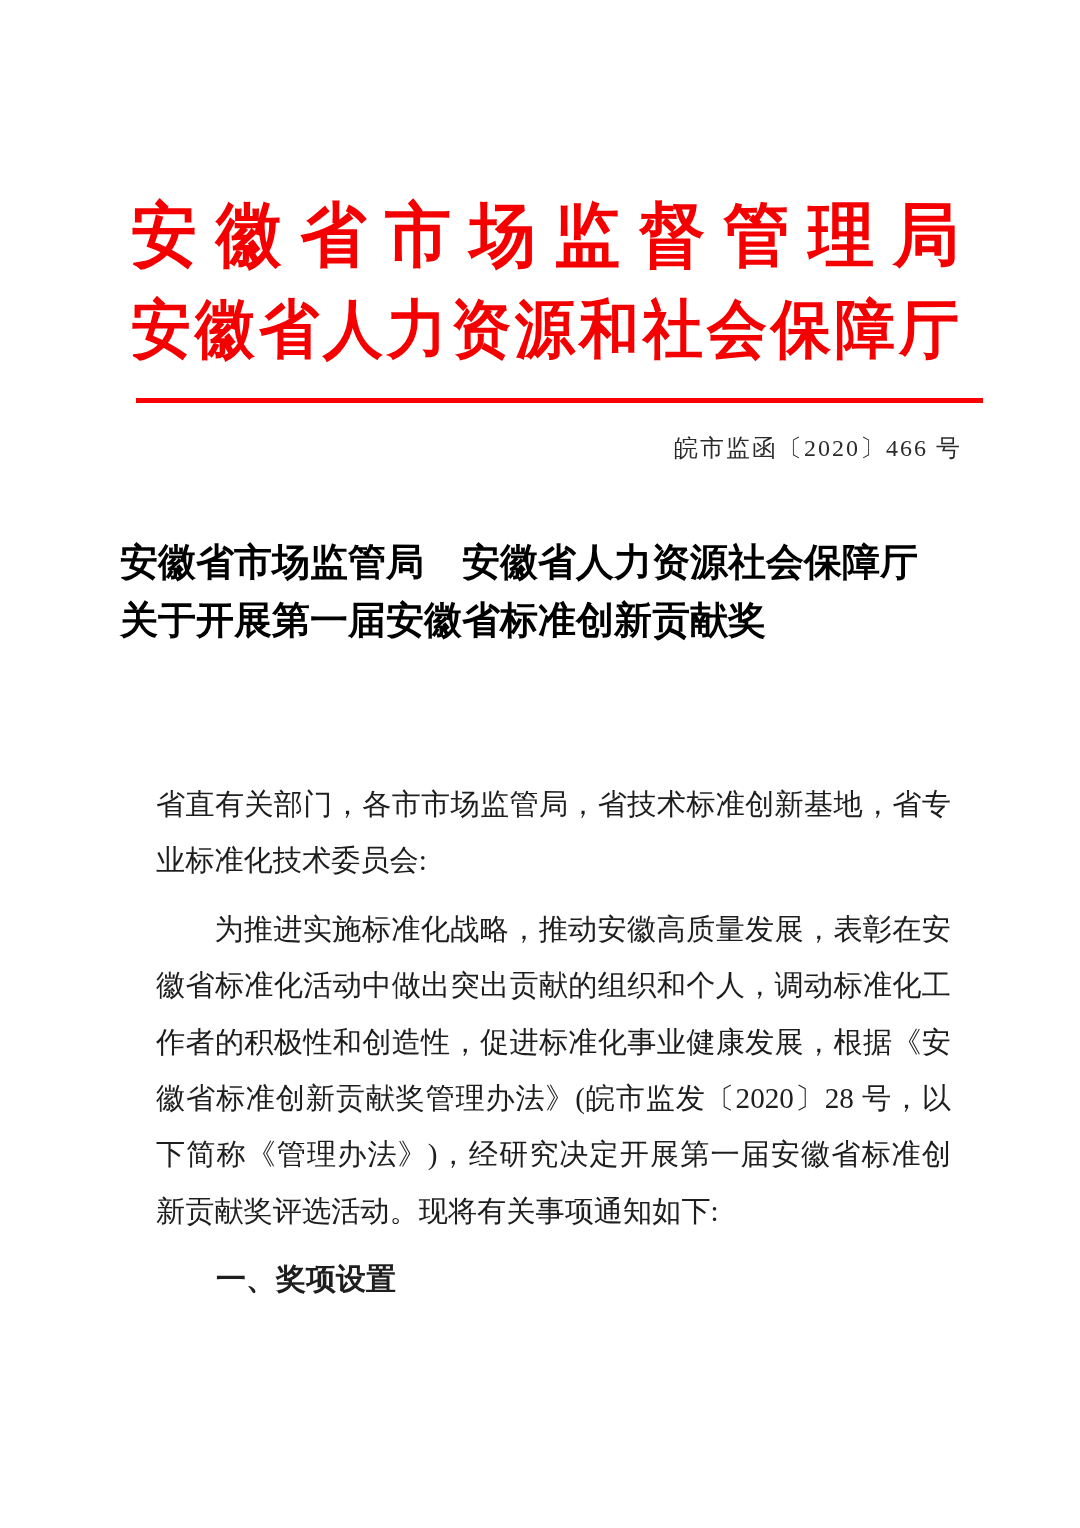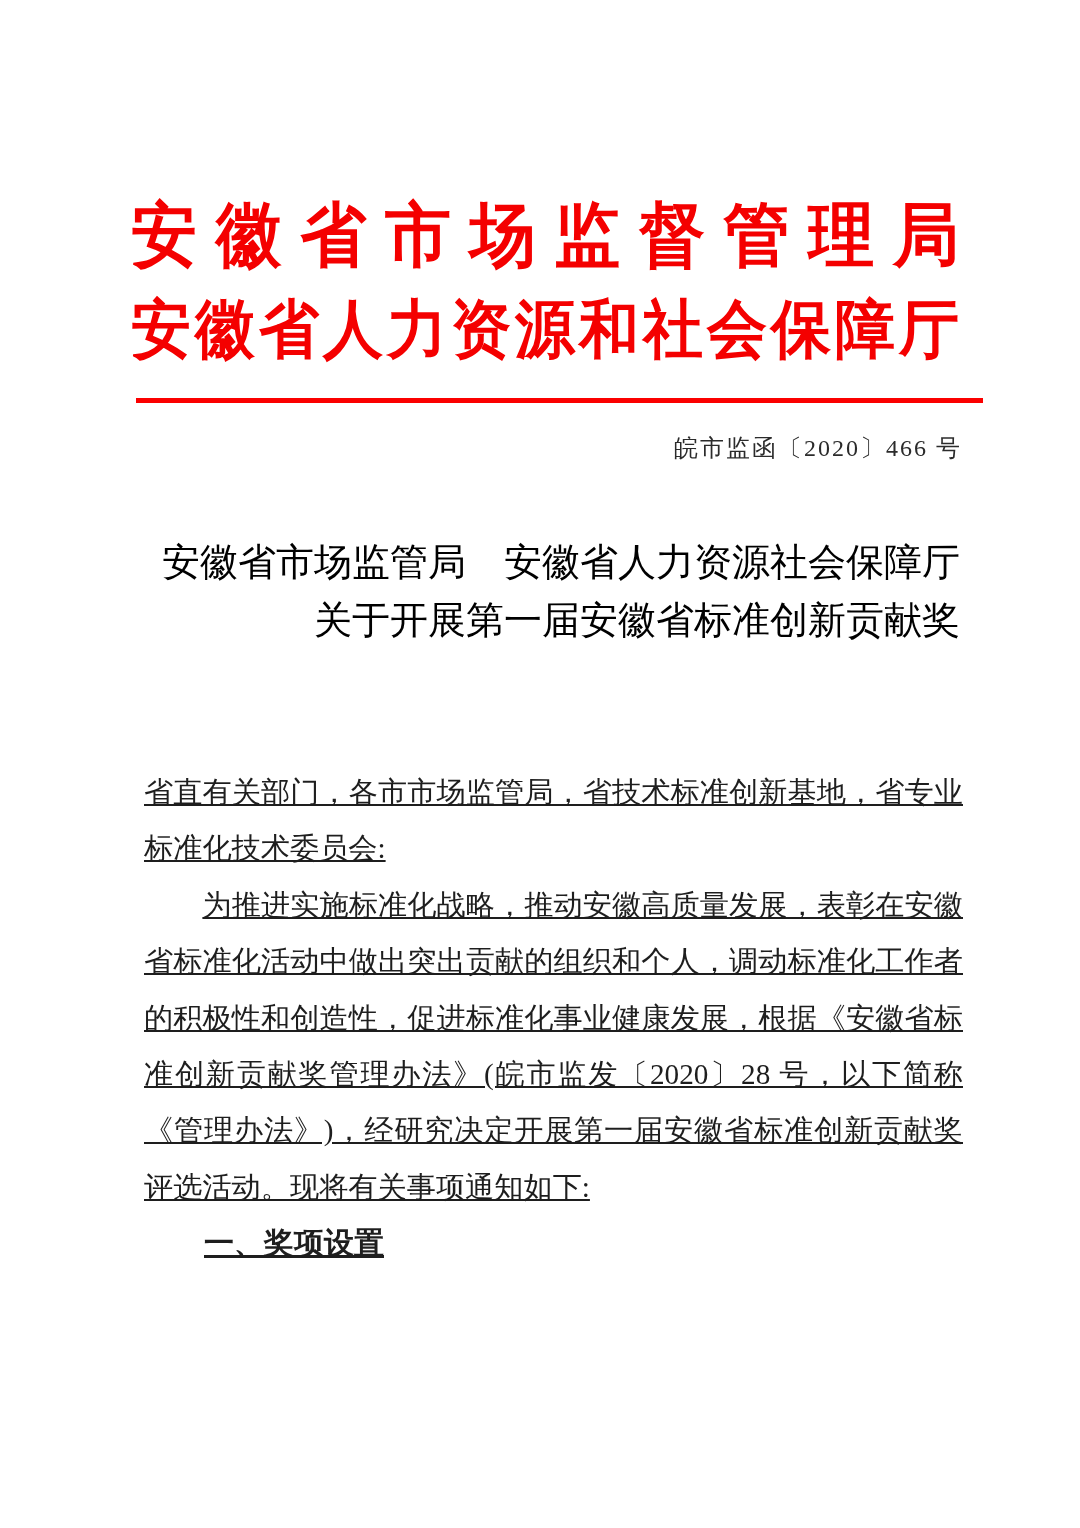--- a/index.html
+++ b/index.html
@@ -27,32 +27,32 @@
   }
   .doc-number{
     position:absolute;top:431px;right:118px;
     font-size:24px;line-height:34px;
     color:var(--docnum_text,#2b2b2b);
     letter-spacing:2px;
     white-space:nowrap;
   }
   .title{
     position:absolute;left:120px;top:534px;width:840px;
-    text-align:right;
+    text-align:left;
     font-size:38px;line-height:57.5px;
-    font-weight:400;
+    font-weight:700;
     color:var(--title_text,#000000);
   }
   .body-text{
     position:absolute;left:144px;top:764px;width:819px;
     font-size:29.2px;line-height:56.4px;
     text-align:justify;
     color:var(--body_text,#1e1e1e);
   }
-  .body-text p{margin:0;padding:0;text-decoration:underline;}
+  .body-text p{margin:12px;padding:0;}
   .para{text-indent:2em;}
   .heading{
     text-indent:2em;
     font-weight:700;
     font-family:"Liberation Sans","DejaVu Sans",sans-serif;
     font-size:30px;
   }
 </style>
 </head>
 <body>

